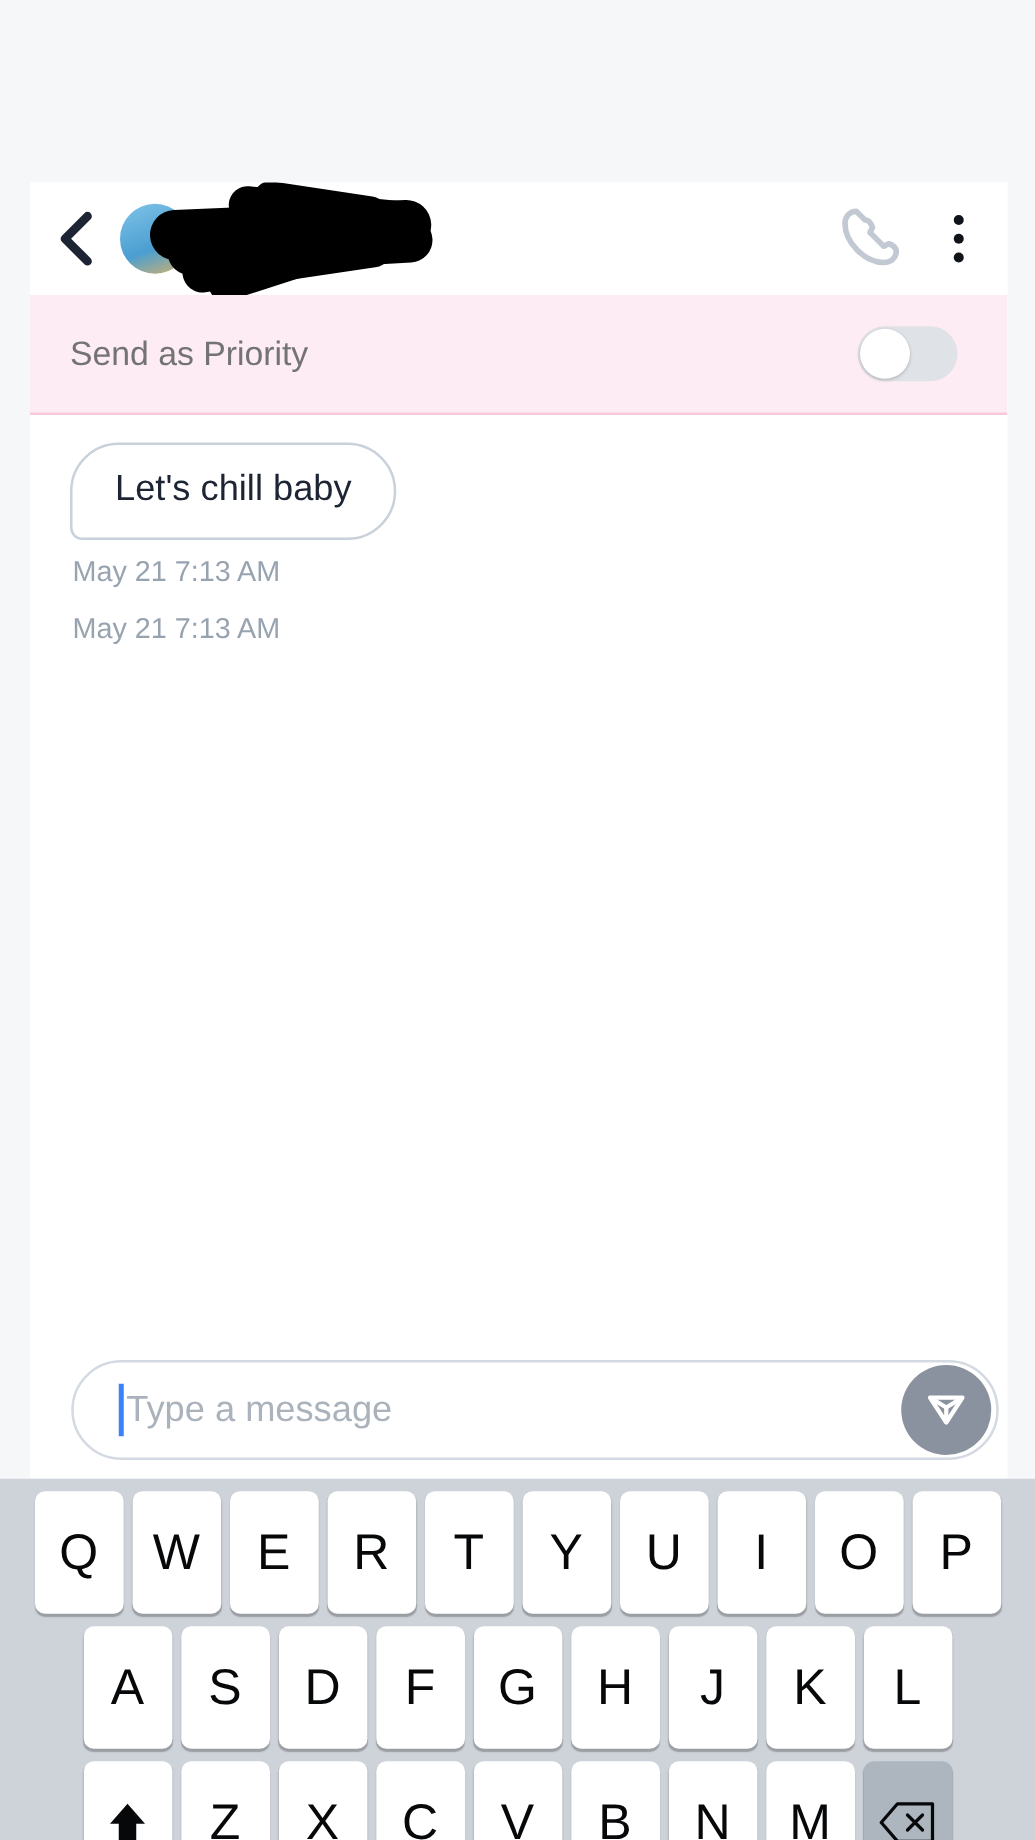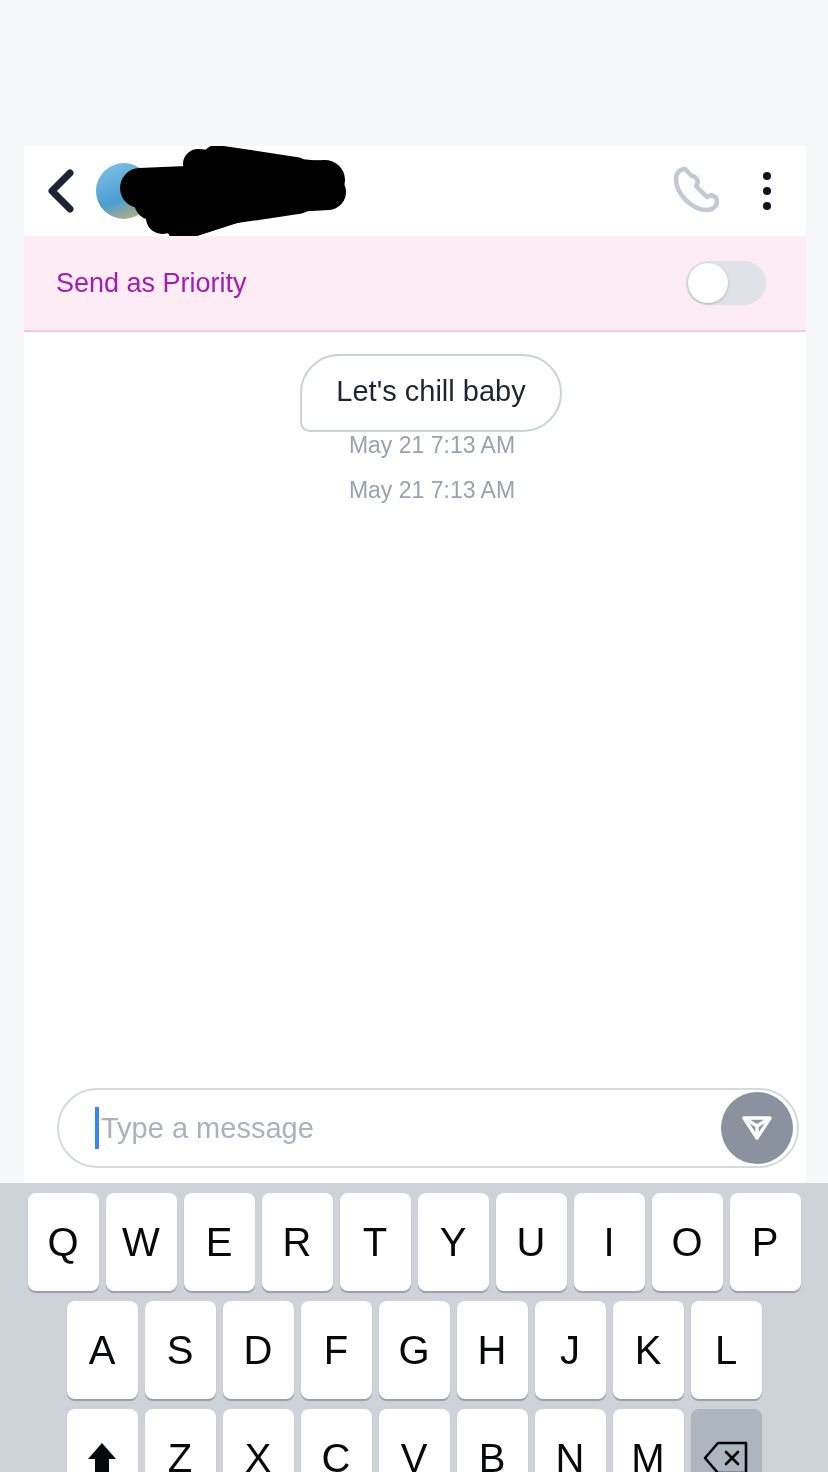--- a/index.html
+++ b/index.html
@@ -51,48 +51,48 @@
     width: 230px; height: 105px; pointer-events: none;
   }
 
   
   #priority-banner {
     position: relative; height: 96px; width: 100%;
     background: #fdecf3; border-bottom: 2px solid #f7c9dd;
     display: flex; align-items: center; justify-content: space-between;
     padding: 0 40px 0 32px;
   }
-  #priority-label { font-size: 27px; color: #a21caf; }
+  #priority-label { font-size: 27px; color: #737373; }
   #priority-toggle {
     position: relative; width: 80px; height: 44px;
     border-radius: 22px; background: #dfe2e6; flex: 0 0 auto;
   }
   #priority-toggle .knob {
     position: absolute; left: 2px; top: 2px;
     width: 40px; height: 40px; border-radius: 50%;
     background: #ffffff; box-shadow: 0 1px 3px rgba(0,0,0,.22);
   }
 
   
   #messages {
     position: relative; padding: 22px 0 0 32px;
     height: 757px; overflow: hidden;
   }
-  .msg-row { margin-bottom: 18px; text-align: center; }
+  .msg-row { margin-bottom: 18px; }
   .bubble {
     display: inline-block;
     border: 2px solid #c9d1da;
     border-radius: 40px 40px 40px 10px;
     background: #ffffff;
     padding: 20px 34px 22px 34px;
     font-size: 29px; color: #1d2433; line-height: 1.1;
   }
   .timestamp {
     font-size: 23px; color: #98a3b0;
-    margin-left: 2px;
+    margin-top: 12px; margin-left: 2px;
   }
 
   
   #composer {
     position: absolute; left: 13px; bottom: 0;
     width: 100%; height: 110px;
     display: flex; align-items: center; padding: 0 20px;
   }
   #input-pill {
     position: relative; flex: 1 1 auto; height: 80px;

